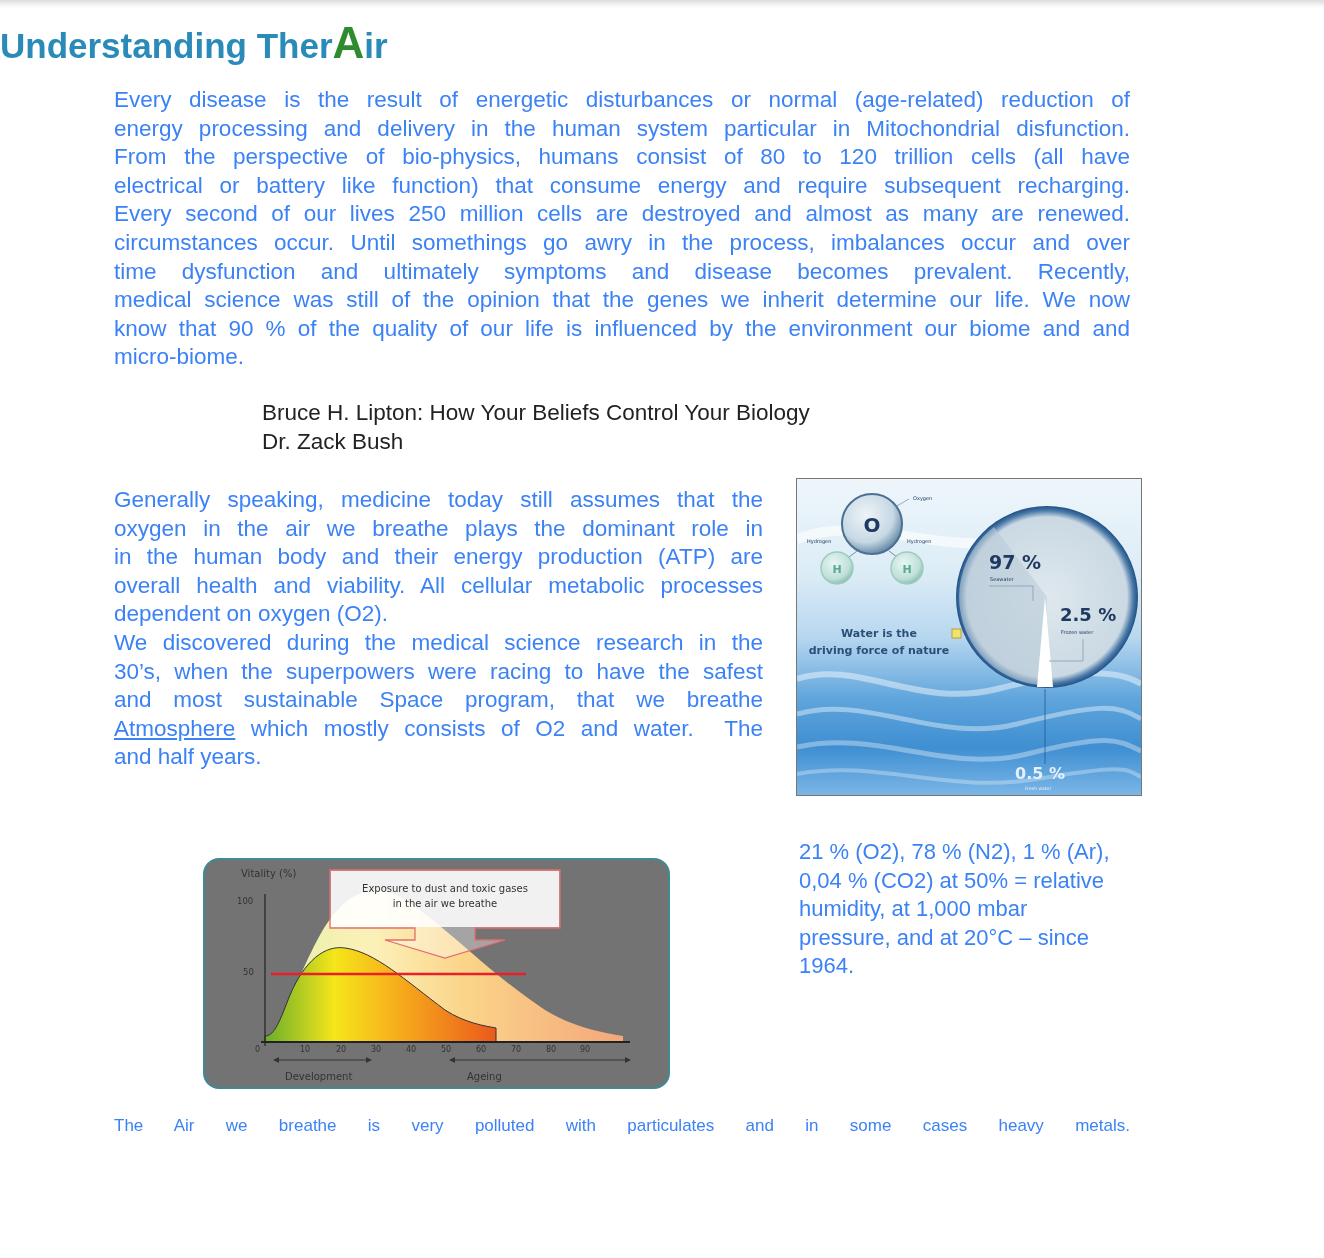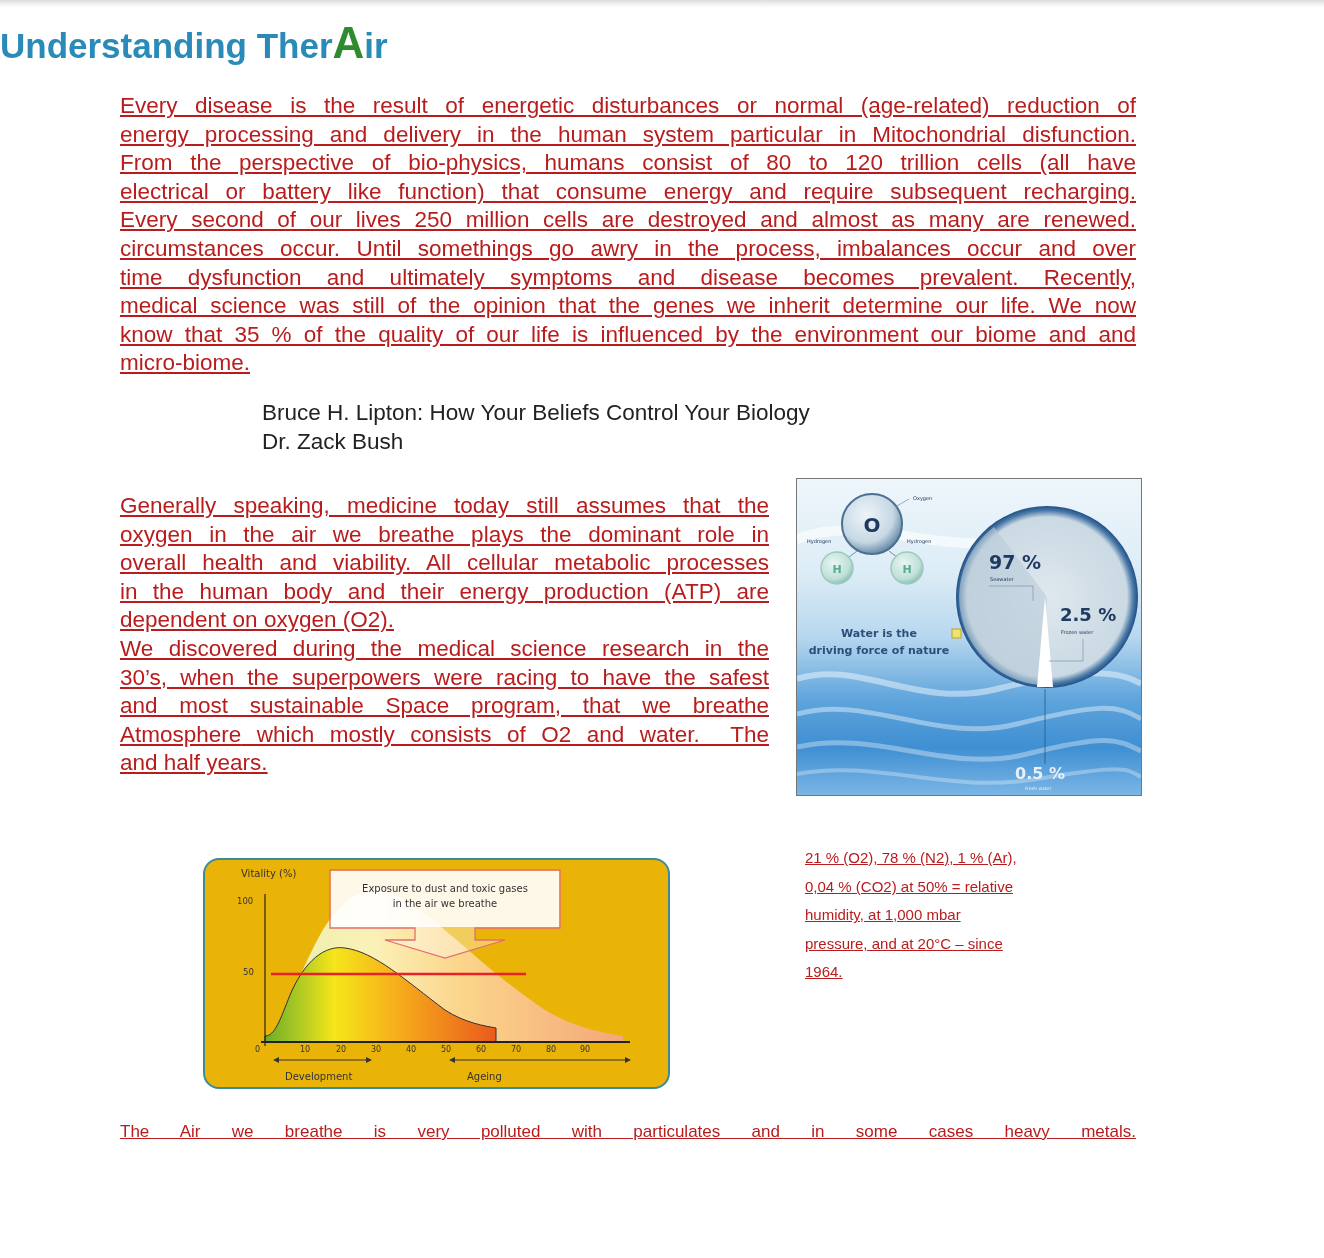--- a/index.html
+++ b/index.html
@@ -11,49 +11,48 @@
     position: absolute; left: 0; top: 0; width: 1324px; height: 8px;
     background: linear-gradient(#dcdcdc, #f4f4f4 60%, #ffffff);
   }
   .title {
     position: absolute; left: 0; top: 18px; width: 1248px; text-align: left;
     font-family: "Liberation Sans", sans-serif; font-weight: bold; font-size: 35px; color: #2a8ab8;
     letter-spacing: 0px;
   }
   .title .accent { color: #2e8b2e; font-size: 44px; }
   .para {
-    position: absolute; font-size: 22.5px; line-height: 28.6px; text-align: justify; color: #b91c1c;
-    margin: 6px;
-    text-decoration: underline;
+    position: absolute; font-size: 22.5px; line-height: 28.6px; text-align: justify; color: #3b82f6;
+    margin: 0;
   }
   .para .ln { display: block; text-align: justify; text-align-last: justify; white-space: nowrap; }
   .para .ln.last { text-align-last: left; }
   #p1 { left: 114px; top: 86px; width: 1016px; }
   .quote { position: absolute; left: 262px; font-size: 22.5px; color: #222; }
   #q1 { top: 400px; }
   #q2 { top: 429px; }
   #p2 { left: 114px; top: 486px; width: 649px; font-size: 22.5px; }
   #p2 .ln { white-space: nowrap; }
   .u { text-decoration: underline; }
-  #p3 { left: 799px; top: 838px; width: 360px; font-size: 15px; line-height: 28.6px; text-align: left; }
+  #p3 { left: 799px; top: 838px; width: 360px; font-size: 22px; line-height: 28.6px; text-align: left; }
   #p3 .ln { text-align: left; text-align-last: left; }
   #p4 { left: 114px; top: 1112px; width: 1016px; font-size: 17px; }
 
   
   .water {
     position: absolute; left: 796px; top: 478px; width: 344px; height: 316px;
     border: 1px solid #777; overflow: hidden;
     background: linear-gradient(180deg, #eef6fb 0%, #dcecf6 30%, #b7d7ef 50%, #5ea4dc 70%, #3f8fd2 85%, #7bb6e6 100%);
   }
   .water svg { position: absolute; left: 0; top: 0; }
 
   
   .vchart {
     position: absolute; left: 203px; top: 858px; width: 463px; height: 227px;
-    border: 2px solid #3d8c95; border-radius: 16px; background: #eab308; overflow: hidden;
+    border: 2px solid #3d8c95; border-radius: 16px; background: #737373; overflow: hidden;
   }
   .vchart svg { position: absolute; left: 0; top: 0; }
 </style>
 </head>
 <body>
 
 <div class="top-shadow"></div>
 
 <h1 class="title" style="margin:0;">
   <span>Understanding Ther</span><span class="accent">A</span><span>ir</span>
@@ -61,32 +60,32 @@
 
 <div class="para" id="p1">
   <span class="ln">Every disease is the result of energetic disturbances or normal (age-related) reduction of</span>
   <span class="ln">energy processing and delivery in the human system particular in Mitochondrial disfunction.</span>
   <span class="ln">From the perspective of bio-physics, humans consist of 80 to 120 trillion cells (all have</span>
   <span class="ln">electrical or battery like function) that consume energy and require subsequent recharging.</span>
   <span class="ln">Every second of our lives 250 million cells are destroyed and almost as many are renewed.</span>
   <span class="ln">circumstances occur.  Until somethings go awry in the process, imbalances occur and over</span>
   <span class="ln">time dysfunction and ultimately symptoms and disease becomes prevalent.   Recently,</span>
   <span class="ln">medical science was still of the opinion that the genes we inherit determine our life. We now</span>
-  <span class="ln">know that 35 % of the quality of our life is influenced by the environment our biome and and</span>
+  <span class="ln">know that 90 % of the quality of our life is influenced by the environment our biome and and</span>
   <span class="ln last">micro-biome.</span>
 </div>
 
 <div class="quote" id="q1">Bruce H. Lipton: How Your Beliefs Control Your Biology</div>
 <div class="quote" id="q2">Dr. Zack Bush</div>
 
 <div class="para" id="p2">
   <span class="ln">Generally speaking, medicine today still assumes that the</span>
   <span class="ln">oxygen in the air we breathe plays the dominant role in</span>
+  <span class="ln">in the human body and their energy production (ATP) are</span>
   <span class="ln">overall health and viability.  All cellular metabolic processes</span>
-  <span class="ln">in the human body and their energy production (ATP) are</span>
   <span class="ln last">dependent on oxygen (O2).</span>
   <span class="ln">We discovered during the medical science research in the</span>
   <span class="ln">30’s, when the superpowers were racing to have the safest</span>
   <span class="ln">and most sustainable Space program, that we breathe</span>
   <span class="ln"><span class="u">Atmosphere</span><span style="white-space:pre;"> which mostly consists of O2 and water.  The</span></span>
   <span class="ln last">and half years.</span>
 </div>
 
 <div class="water">
   <svg width="344" height="316" viewBox="0 0 344 316">

